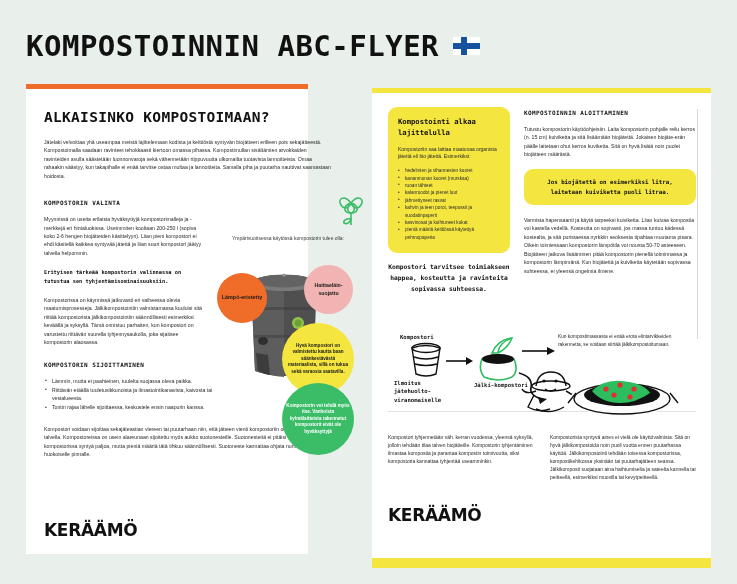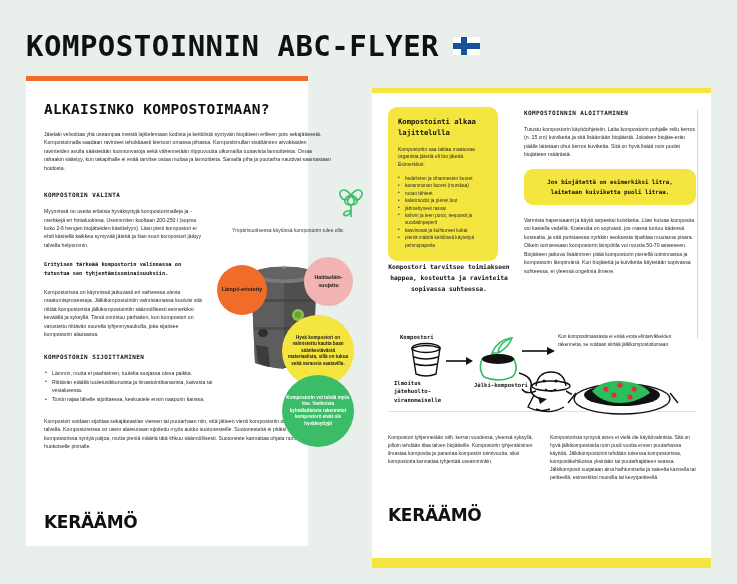--- a/index.html
+++ b/index.html
@@ -32,21 +32,21 @@
     content: ""; position: absolute; left: 8px; top: 0; width: 6px; height: 18px;
     background: #17529e;
   }
   .fi-flag::after {
     content: ""; position: absolute; left: 0; top: 6px; width: 27px; height: 6px;
     background: #17529e;
   }
 
   
   .card-left {
-    position: absolute; left: 26px; top: 76px; width: 282px; height: 470px;
+    position: absolute; left: 26px; top: 84px; width: 282px; height: 470px;
     background: #ffffff; border-top: 5px solid #ef6c29;
   }
   .card-right {
     position: absolute; left: 372px; top: 88px; width: 339px; height: 470px;
     background: #ffffff; border-top: 5px solid #f5e53f;
   }
   .card-right::after {
     content: ""; position: absolute; left: 0; bottom: -10px; width: 339px; height: 10px;
     background: #f5e53f;
   }
@@ -101,21 +101,21 @@
   .b-green  { left: 72px; top: 148px; width: 72px; height: 72px; background: #3bbd68; font-size: 4.6px; line-height: 1.4; color: #fff; }
 
   .logo {
     position: absolute; left: 18px; bottom: 14px;
     font-family: "DejaVu Sans", sans-serif;
     font-weight: 700; font-size: 17px; color: #111; letter-spacing: -0.3px;
   }
 
   
   .yellow-box {
-    position: absolute; left: 16px; top: 14px; width: 110px;
+    position: absolute; left: 16px; top: 14px; width: 122px;
     background: #f5e53f; border-radius: 9px; padding: 10px 10px 12px 10px;
   }
   .yb-title {
     font-family: "DejaVu Sans Mono", monospace;
     font-weight: 700; font-size: 7.2px; line-height: 1.5; color: #111; margin-bottom: 7px;
   }
   .yb-intro { font-size: 5px; line-height: 1.55; color: #2b2b2b; margin-bottom: 6px; }
   .yb-list { list-style: none; }
   .yb-list li {
     font-size: 4.7px; line-height: 1.58; color: #2b2b2b; padding-left: 7px; position: relative;

